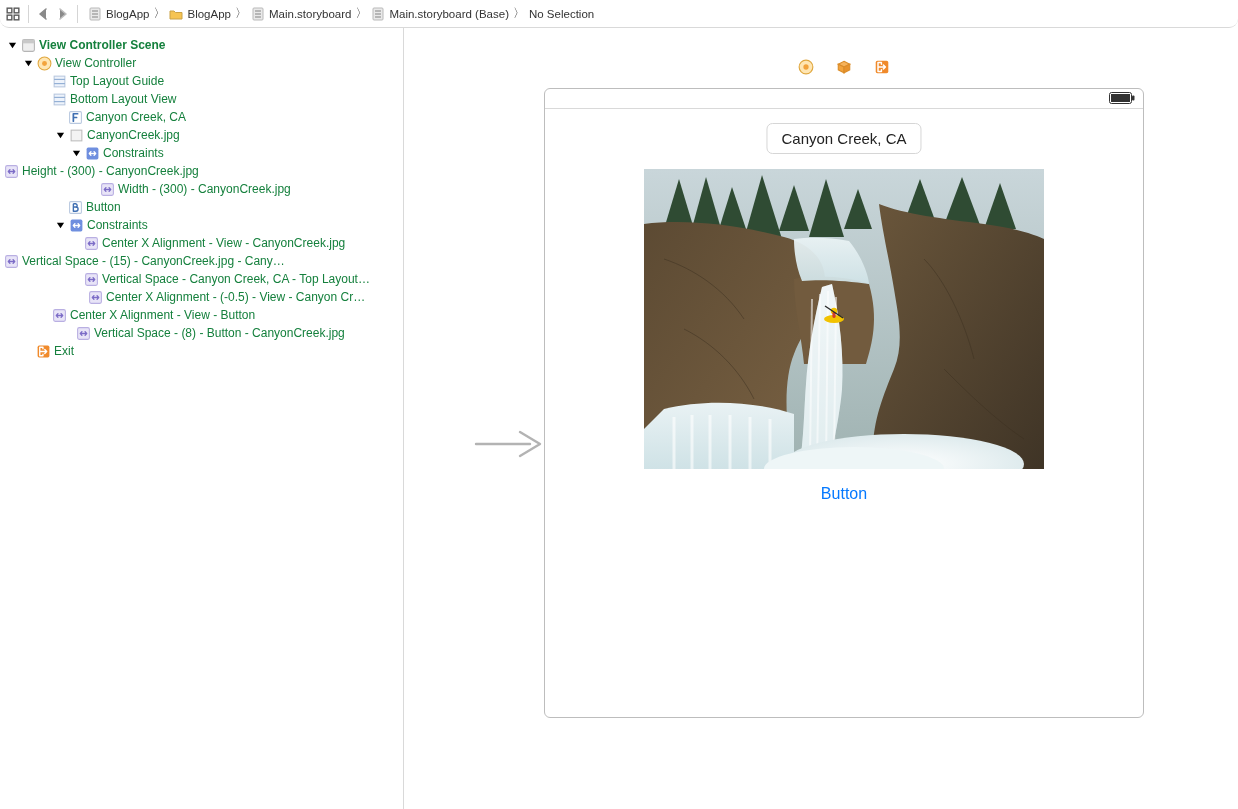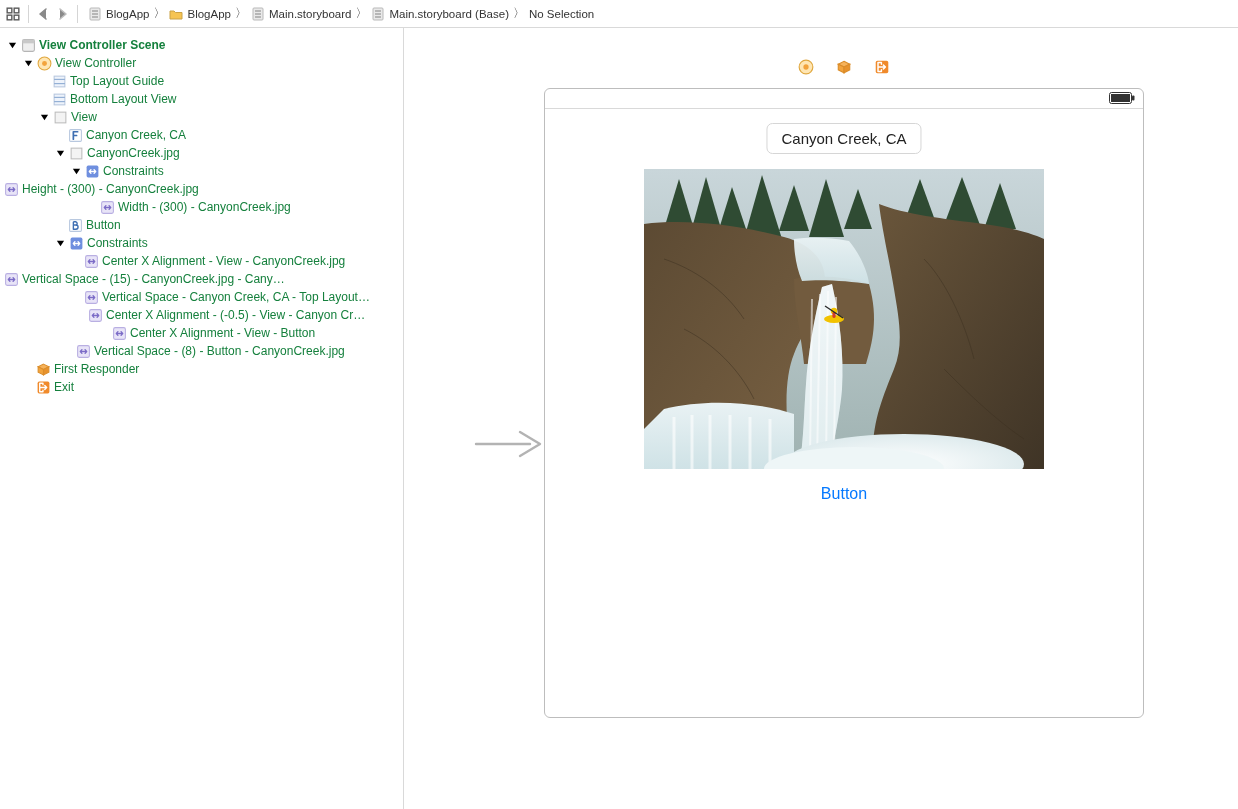--- a/index.html
+++ b/index.html
@@ -14,20 +14,21 @@
     overflow: hidden;
   }
   
   .topbar {
     height: 28px;
     display: flex;
     align-items: center;
     border-bottom: 1px solid #d9d9d9;
     padding: 0 6px;
     gap: 4px;
+    border-radius: 9px;
   }
   .topbar .sep {
     width: 1px;
     height: 18px;
     background: #d5d5d5;
     margin: 0 4px;
   }
   .topbar svg, .topbar .icon-grid { flex: 0 0 auto; }
   .nav-arrow { width: 14px; height: 14px; }
   .nav-arrow path { fill: #8a8a8a; }
@@ -348,33 +349,20 @@
       <span class="lbl">Top Layout Guide</span>
     </div>
     <div class="row" style="padding-left:52px">
       <span class="ricon">
           <svg viewBox="0 0 14 14">
             <use href="#ic-guide"></use>
           </svg>
         </span>
       <span class="lbl">Bottom Layout View</span>
     </div>
-    <div class="row" style="padding-left:38px">
-      <span class="tw">
-          <svg viewBox="0 0 10 10">
-            <use href="#ic-disc-down"></use>
-          </svg>
-        </span>
-      <span class="ricon">
-          <svg viewBox="0 0 14 14">
-            <use href="#ic-view"></use>
-          </svg>
-        </span>
-      <span class="lbl">View</span>
-    </div>
     <div class="row" style="padding-left:68px">
       <span class="ricon">
           <svg viewBox="0 0 14 14">
             <use href="#ic-F"></use>
           </svg>
         </span>
       <span class="lbl">Canyon Creek, CA</span>
     </div>
     <div class="row" style="padding-left:54px">
       <span class="tw">
@@ -464,43 +452,35 @@
       <span class="lbl">Vertical Space - Canyon Creek, CA - Top Layout…</span>
     </div>
     <div class="row" style="padding-left:88px">
       <span class="ricon">
           <svg viewBox="0 0 14 14">
             <use href="#ic-constraint"></use>
           </svg>
         </span>
       <span class="lbl">Center X Alignment - (-0.5) - View - Canyon Cr…</span>
     </div>
-    <div class="row" style="padding-left:112px">
+    <div class="row" style="padding-left:52px">
       <span class="ricon">
           <svg viewBox="0 0 14 14">
             <use href="#ic-constraint"></use>
           </svg>
         </span>
       <span class="lbl">Center X Alignment - View - Button</span>
     </div>
     <div class="row" style="padding-left:76px">
       <span class="ricon">
           <svg viewBox="0 0 14 14">
             <use href="#ic-constraint"></use>
           </svg>
         </span>
       <span class="lbl">Vertical Space - (8) - Button - CanyonCreek.jpg</span>
-    </div>
-    <div class="row" style="padding-left:36px">
-      <span class="ricon">
-          <svg viewBox="0 0 14 14">
-            <use href="#ic-cube"></use>
-          </svg>
-        </span>
-      <span class="lbl">First Responder</span>
     </div>
     <div class="row" style="padding-left:36px">
       <span class="ricon">
           <svg viewBox="0 0 14 14">
             <use href="#ic-exit"></use>
           </svg>
         </span>
       <span class="lbl">Exit</span>
     </div>
   </div>

